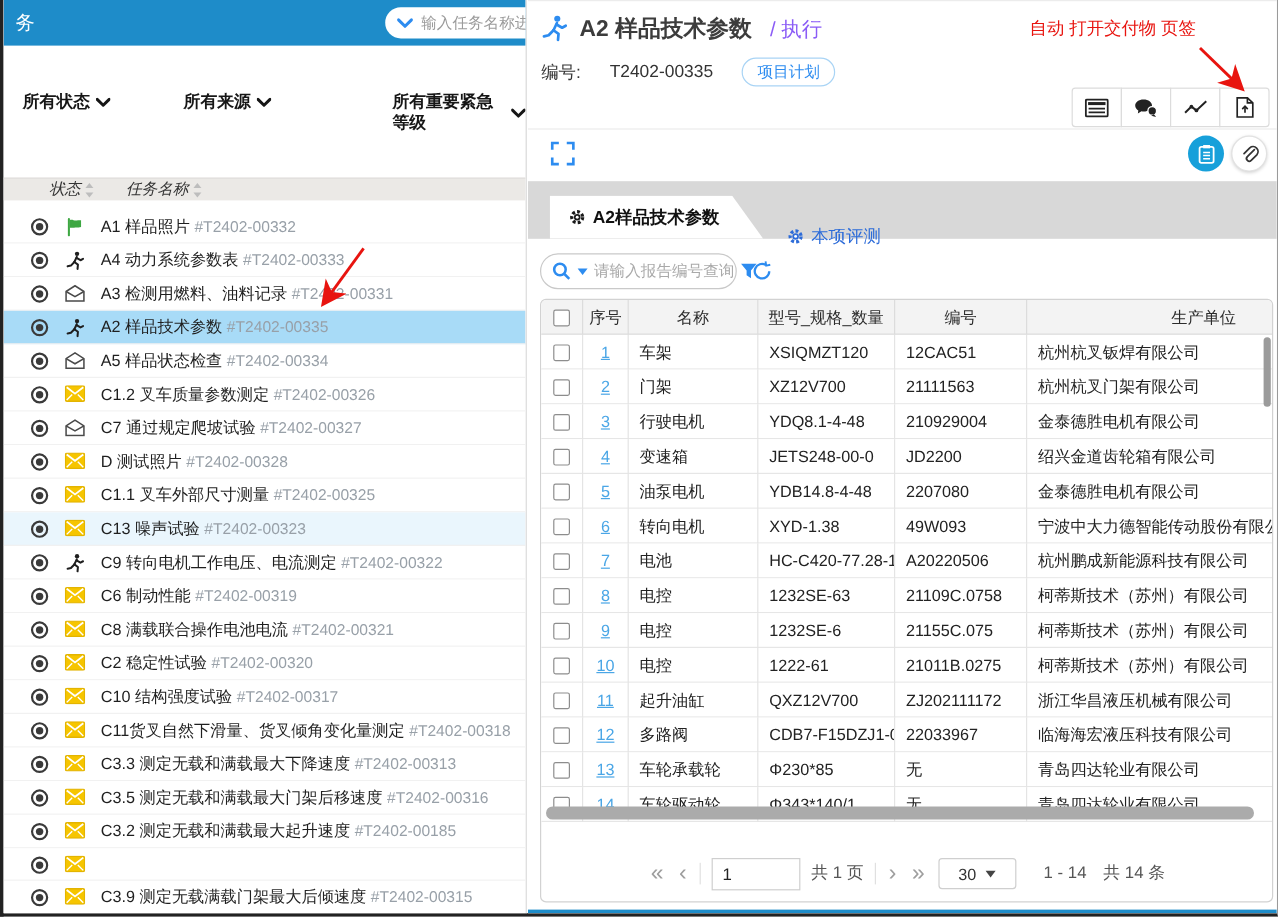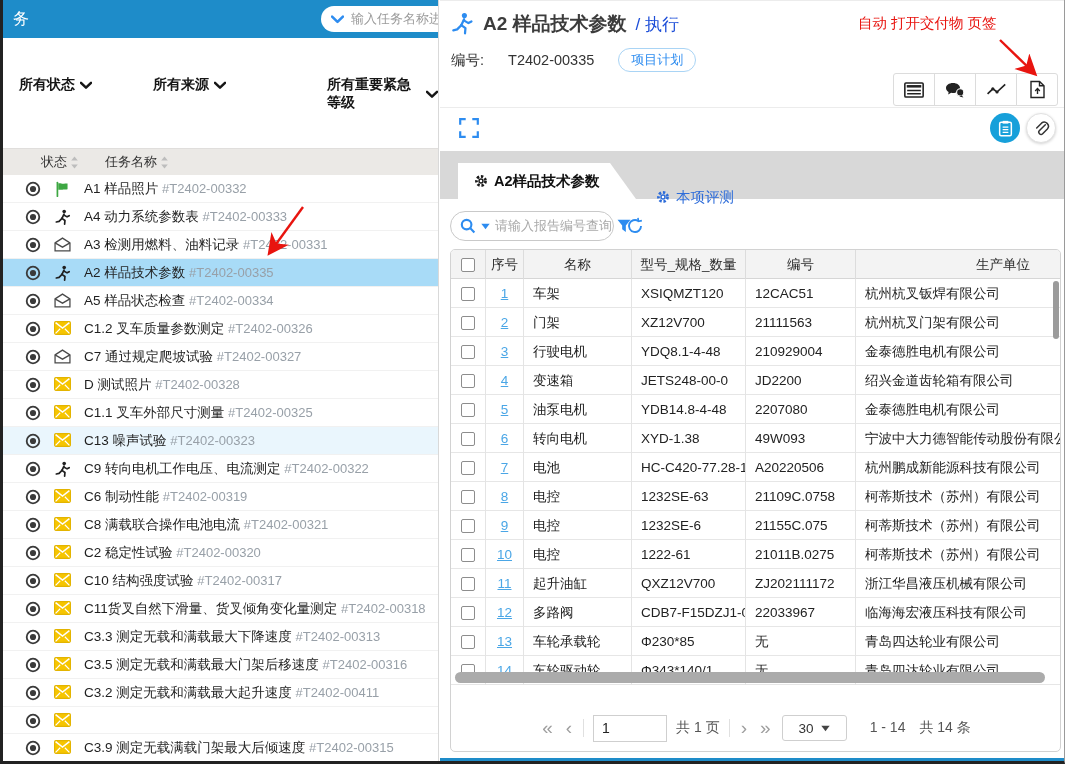--- a/index.html
+++ b/index.html
@@ -13,41 +13,41 @@
     background:#fff; border-right:1px solid #d9d9d9; overflow:hidden; }
   .topbar { position:relative; height:38px; background:#1e8cc9; }
   .topbar-title { position:absolute; left:10px; top:9px; color:#fff; font-size:16px; }
   .topbar-search { position:absolute; left:318px; top:6px; width:150px; height:26px;
     background:#fff; border-radius:13px; display:flex; align-items:center; padding:0 10px; gap:7px; }
   .topbar-search .ph { color:#9b9b9b; font-size:13px; white-space:nowrap; }
   .filters { position:absolute; left:0; top:76px; right:0; height:24px; }
   .filter { position:absolute; display:flex; align-items:center; gap:5px;
     font-size:14px; font-weight:bold; color:#161616; cursor:pointer; }
   .filter:nth-child(1){ left:16px; } .filter:nth-child(2){ left:150px; } .filter:nth-child(3){ left:324px; }
-  .list-header { position:absolute; top:148px; left:0; right:0; height:27px; background:#ebe9e6;
+  .list-header { position:absolute; top:148px; left:0; right:0; height:19px; background:#ebe9e6;
     border-top:1px solid #e0dedc; display:flex; align-items:center; font-size:13px; color:#333;
-    padding-left:38px; gap:6px; }
+    padding-left:38px; gap:6px;font-style:italic; }
   .lh-group { display:flex; align-items:center; gap:3px; }
   .lh-gap { width:14px; }
   .task-list { position:absolute; top:175px; left:0; right:0; bottom:0; overflow:hidden; }
   .task-row { display:flex; align-items:flex-start; min-height:27px; border-bottom:1px solid #f1f1f1;
     background:#fff; cursor:pointer; }
   .task-row.selected { background:#a8dbf7; }
   .task-row.tint { background:#eaf6fd; }
   .t-radio { margin:6px 0 0 22px; width:16px; flex:0 0 16px; line-height:0; }
   .t-type  { margin:6px 0 0 13px; width:17px; flex:0 0 17px; line-height:0; }
   .t-text  { margin:4px 10px 3px 13px; font-size:13.5px; line-height:20px; color:#1f1f1f; }
   .t-id { color:#98a0a8; font-size:13px; word-break:break-all; }
 
   
   .detail { position:absolute; left:437px; top:0; right:0; bottom:0; background:#fff;
     border-top:1px solid #ececec; overflow:hidden; }
   .d-title-row { position:absolute; left:10px; top:10px; display:flex; align-items:center; gap:9px; }
   .d-title { font-size:19px; color:#3c3c3c; font-weight:bold; }
-  .d-stage { font-size:17px; color:#1d4ed8; font-weight:normal; margin-left:0; }
+  .d-stage { font-size:17px; color:#8b5cf6; font-weight:normal; margin-left:6px; }
   .d-code-row { position:absolute; left:11px; top:47px; display:flex; align-items:center; gap:24px;
     font-size:14.5px; color:#333; }
   .d-badge { border:1px solid #a9d4f5; color:#2d8cf0; border-radius:13px; padding:2px 12px;
     font-size:13px; background:#fff; }
   .annotation { position:absolute; left:418px; top:13px; font-size:14.5px; color:#e8140f; }
   .toolbar { position:absolute; right:6px; top:72px; display:flex; }
   .tool-btn { width:42px; height:33px; background:#fff; border:1px solid #dcdcdc; margin-left:-1px;
     display:flex; align-items:center; justify-content:center; cursor:pointer; }
   .tool-btn:first-child { border-radius:3px 0 0 3px; }
   .tool-btn:last-child { border-radius:0 3px 3px 0; }
@@ -464,21 +464,21 @@
               <circle cx="7.5" cy="7.5" r="2.9" fill="#3a3a3a"></circle>
             </svg>
           </span>
       <span class="t-type icon">
             <svg width="17" height="14" viewBox="0 0 16 13">
               <rect x="0.5" y="0.5" width="15" height="12" rx="1.2" fill="#f6c500" stroke="#e3b400"></rect>
               <path d="M1.5 1.5 L8 6.5 L14.5 1.5" fill="none" stroke="#fff" stroke-width="1.4"></path>
               <path d="M1.5 11.5 L5.8 7.2 M14.5 11.5 L10.2 7.2" stroke="#fff" stroke-width="1.1"></path>
             </svg>
           </span>
-      <span class="t-text"><span>C3.2 测定无载和满载最大起升速度</span> <span class="t-id">#T2402-00411</span></span>
+      <span class="t-text"><span>C3.2 测定无载和满载最大起升速度</span> <span class="t-id">#T2402-00185</span></span>
     </div>
         <div class="task-row ">
       <span class="t-radio icon">
             <svg width="16" height="16" viewBox="0 0 15 15">
               <circle cx="7.5" cy="7.5" r="5.9" fill="none" stroke="#3a3a3a" stroke-width="1.7"></circle>
               <circle cx="7.5" cy="7.5" r="2.9" fill="#3a3a3a"></circle>
             </svg>
           </span>
       <span class="t-type icon">
             <svg width="17" height="14" viewBox="0 0 16 13">

